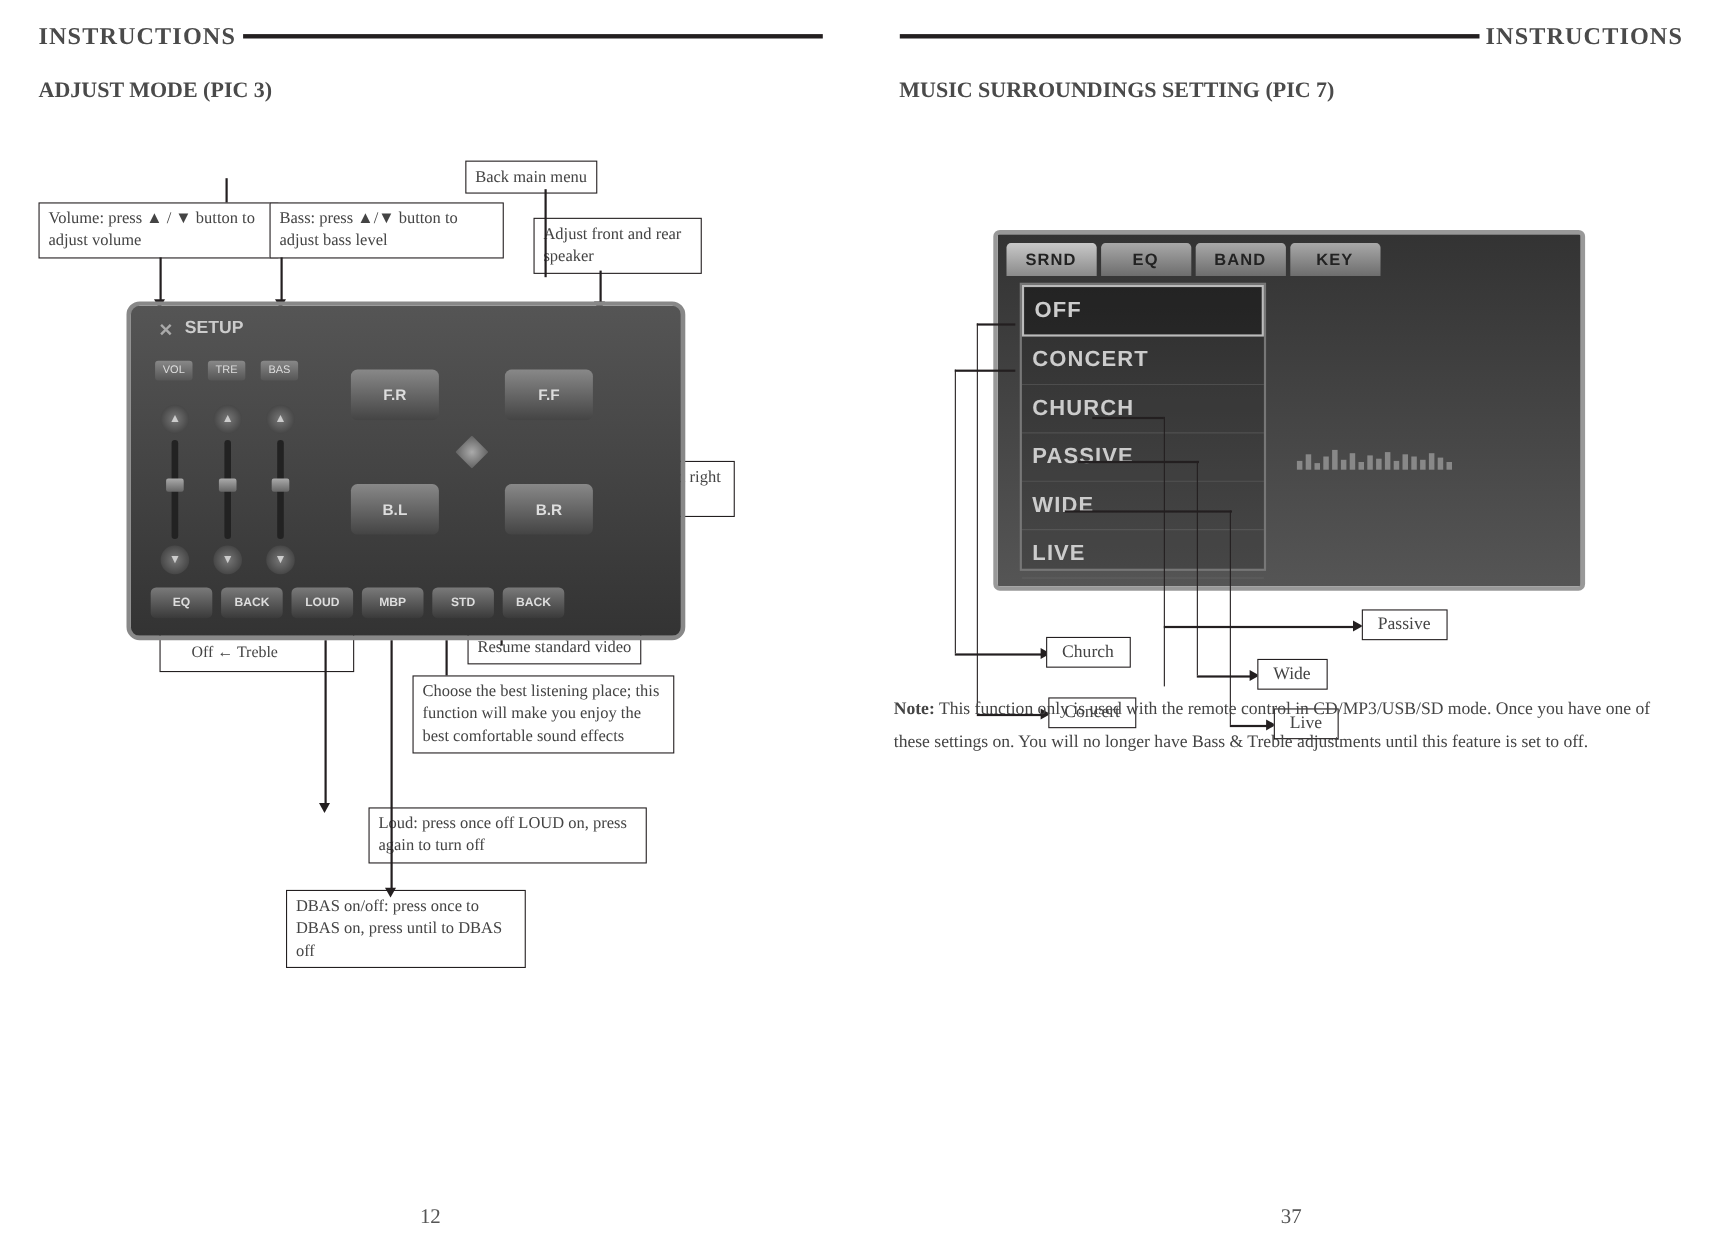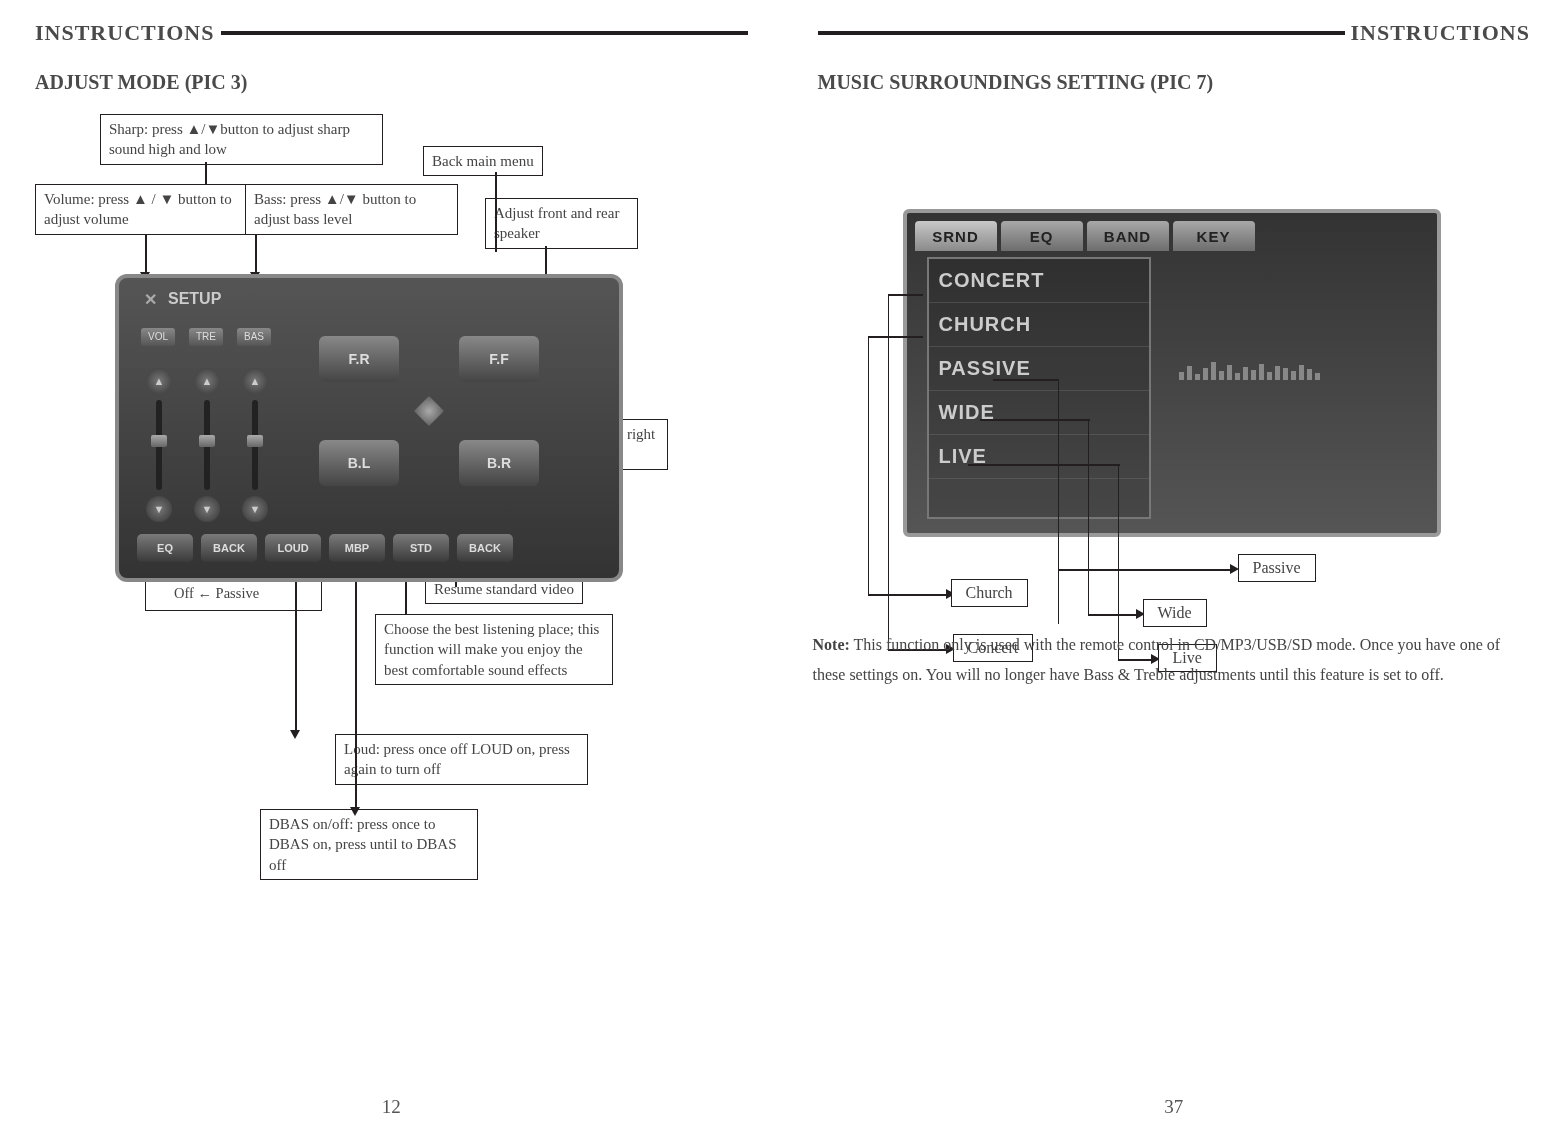--- a/index.html
+++ b/index.html
@@ -58,36 +58,35 @@
 
   <div class="page left-page">
     <div class="pg-header">
       <span class="hdr-title">INSTRUCTIONS</span>
       <span class="hr-line"></span>
     </div>
     <div class="section-title">ADJUST MODE (PIC 3)</div>
 
     <div class="diagram">
 
-      <div class="callout" style="left:65px;top:0;width:265px">Sharp: press ▲/▼button to adjust sharp sound high and low</div>
       <div class="callout" style="left:388px;top:32px">Back main menu</div>
       <div class="callout" style="left:0;top:70px;width:200px">Volume: press  ▲ / ▼ button to adjust volume</div>
       <div class="callout" style="left:210px;top:70px;width:195px">Bass: press ▲/▼ button to adjust bass level</div>
       <div class="callout" style="left:450px;top:84px;width:135px">Adjust front and rear speaker</div>
       <div class="callout" style="left:490px;top:305px;width:125px">Adjust left and right speaker</div>
       <div class="callout" style="left:420px;top:420px">Exit setup</div>
       <div class="callout" style="left:390px;top:460px">Resume standard video</div>
       <div class="callout" style="left:340px;top:500px;width:220px">Choose the best listening place; this function will make you enjoy the best comfortable sound effects</div>
       <div class="callout" style="left:300px;top:620px;width:235px">Loud: press once off LOUD on, press again to turn off</div>
       <div class="callout" style="left:225px;top:695px;width:200px">DBAS on/off: press once to DBAS on, press until to DBAS off</div>
 
       <div class="eq-box" style="left:110px;top:420px;width:155px">
         <div>EQ mode</div>
         <div>From Rock→POP</div>
-        <div style="padding-left:18px">Off ← Passive</div>
+        <div style="padding-left:18px">Off ← Treble</div>
       </div>
 
       <div class="connector" style="left:170px;top:48px;width:1.5px;height:22px"></div>
       <div class="connector" style="left:110px;top:120px;width:1.5px;height:40px"></div>
       <div class="arrow-head ah-down" style="left:105px;top:158px"></div>
       <div class="connector" style="left:220px;top:120px;width:1.5px;height:40px"></div>
       <div class="arrow-head ah-down" style="left:215px;top:158px"></div>
       <div class="connector" style="left:460px;top:58px;width:1.5px;height:80px"></div>
       <div class="connector" style="left:510px;top:132px;width:1.5px;height:30px"></div>
       <div class="arrow-head ah-down" style="left:505px;top:160px"></div>
@@ -164,20 +163,21 @@
     <div class="diagram" style="height:560px">
 
       <div class="pic7">
         <div class="tabrow">
           <div class="tab" style="background:linear-gradient(#c8c8c8,#8a8a8a)">SRND</div>
           <div class="tab">EQ</div>
           <div class="tab">BAND</div>
           <div class="tab">KEY</div>
         </div>
         <div class="listbox">
+          <div class="lrow selbox">OFF</div>
           <div class="lrow">CONCERT</div>
           <div class="lrow">CHURCH</div>
           <div class="lrow">
               <span>PASSIVE</span>
             <div class="bars">
                 <span style="height:8px"></span>
                 <span style="height:14px"></span>
                 <span style="height:6px"></span>
                 <span style="height:12px"></span>
                 <span style="height:18px"></span>

